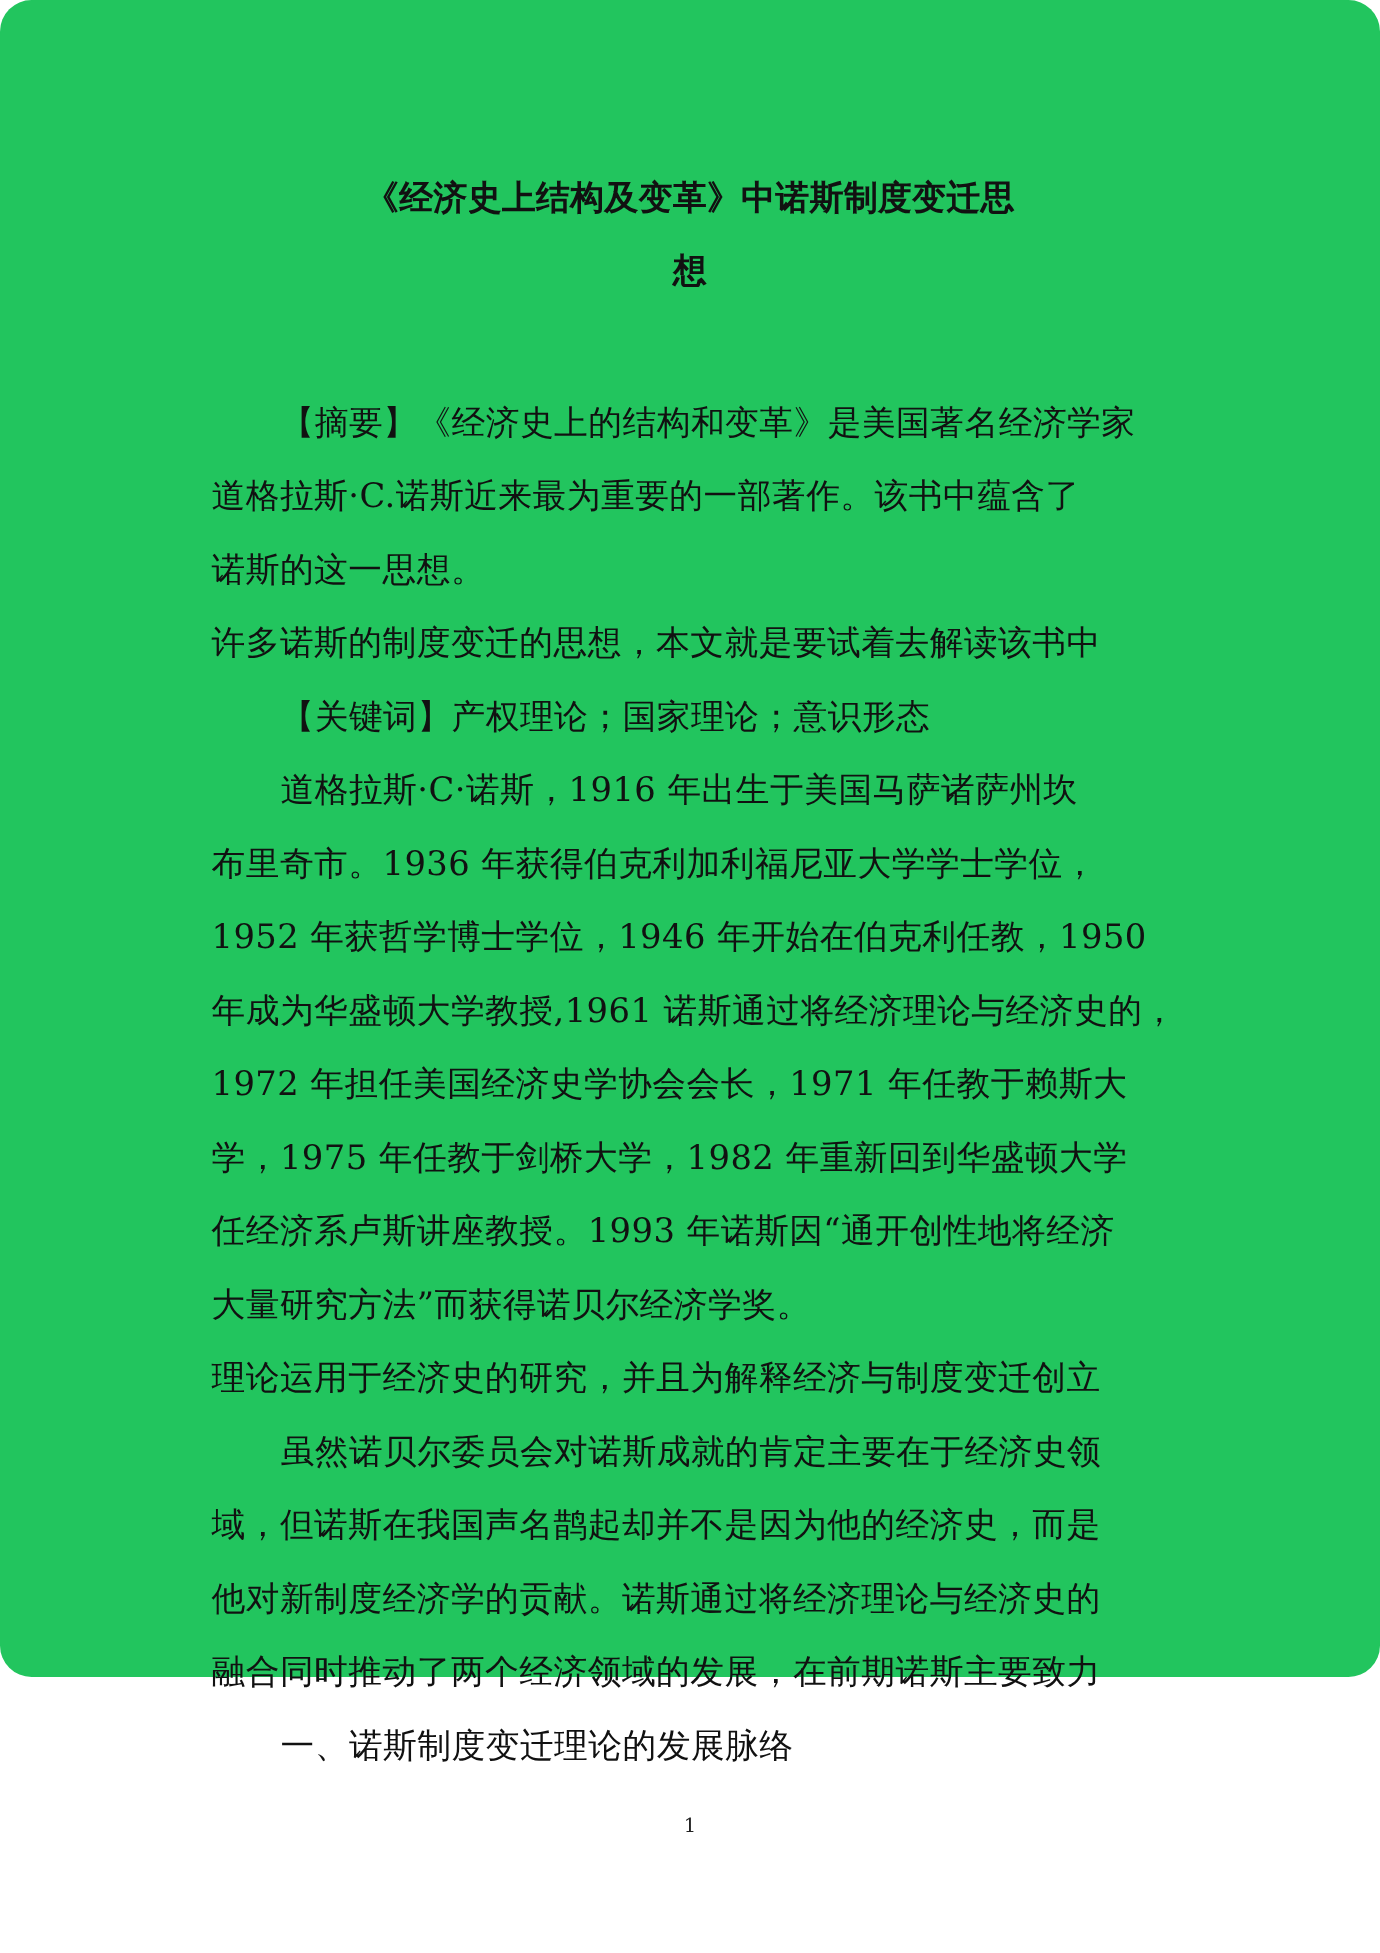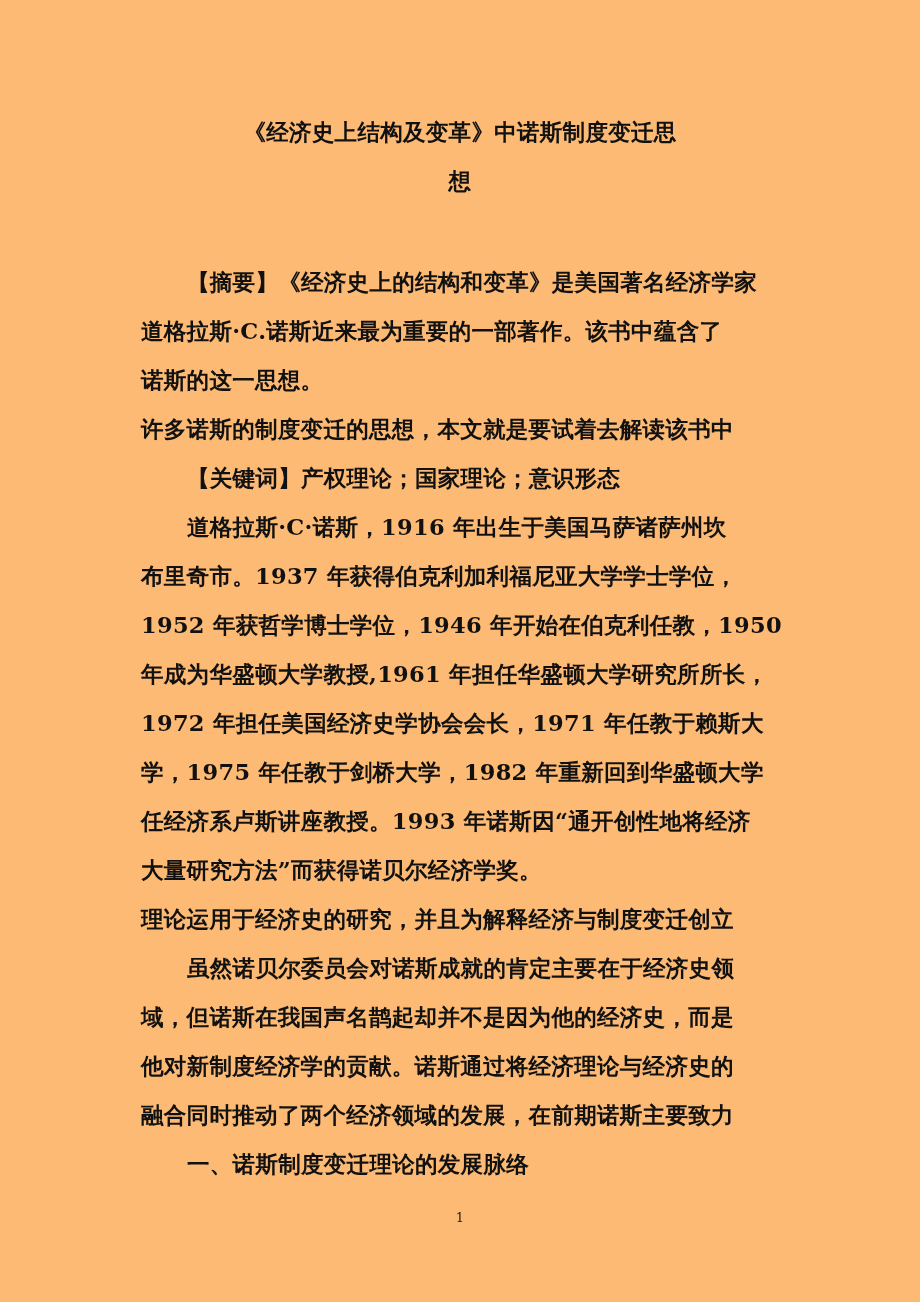--- a/index.html
+++ b/index.html
@@ -12,22 +12,23 @@
       height: 1302px;
       position: relative;
       overflow: hidden;
       font-family: "DejaVu Serif", "Liberation Serif", serif;
       color: #111111;
     }
     .page {
       position: absolute;
       left: 0; top: 0;
       width: 920px;
-      height: 1302px;
-      background: #fdba74;
+      height: 1118px;
+      background: #22c55e;
+      border-radius: 21px;
     }
     .title {
       position: absolute;
       left: 120px;
       width: 680px;
       text-align: center;
       font-size: 33px;
       font-weight: bold;
       line-height: 54px;
       top: 108px;
@@ -35,21 +36,20 @@
     }
     .title .line {
       display: block;
       white-space: nowrap;
     }
     .body-text {
       position: absolute;
       left: 141px;
       width: 650px;
       top: 258px;
-      font-weight: bold;
     }
     .line {
       display: block;
       white-space: nowrap;
       font-size: 22.5px;
       height: 49px;
       line-height: 49px;
       letter-spacing: 0.3px;
     }
     .indent {
@@ -82,23 +82,23 @@
       <span class="line">诺斯的这一思想。</span>
       <span class="line">许多诺斯的制度变迁的思想，本文就是要试着去解读该书中</span>
     </div>
 
     <div>
       <span class="line indent">【关键词】产权理论；国家理论；意识形态</span>
     </div>
 
     <div>
       <span class="line indent">道格拉斯·C·诺斯，1916 年出生于美国马萨诸萨州坎</span>
-      <span class="line">布里奇市。1937 年获得伯克利加利福尼亚大学学士学位，</span>
+      <span class="line">布里奇市。1936 年获得伯克利加利福尼亚大学学士学位，</span>
       <span class="line">1952 年获哲学博士学位，1946 年开始在伯克利任教，1950</span>
-      <span class="line">年成为华盛顿大学教授,1961 年担任华盛顿大学研究所所长，</span>
+      <span class="line">年成为华盛顿大学教授,1961 诺斯通过将经济理论与经济史的，</span>
       <span class="line">1972 年担任美国经济史学协会会长，1971 年任教于赖斯大</span>
       <span class="line">学，1975 年任教于剑桥大学，1982 年重新回到华盛顿大学</span>
       <span class="line">任经济系卢斯讲座教授。1993 年诺斯因“通开创性地将经济</span>
       <span class="line">大量研究方法”而获得诺贝尔经济学奖。</span>
       <span class="line">理论运用于经济史的研究，并且为解释经济与制度变迁创立</span>
     </div>
 
     <div>
       <span class="line indent">虽然诺贝尔委员会对诺斯成就的肯定主要在于经济史领</span>
       <span class="line">域，但诺斯在我国声名鹊起却并不是因为他的经济史，而是</span>

